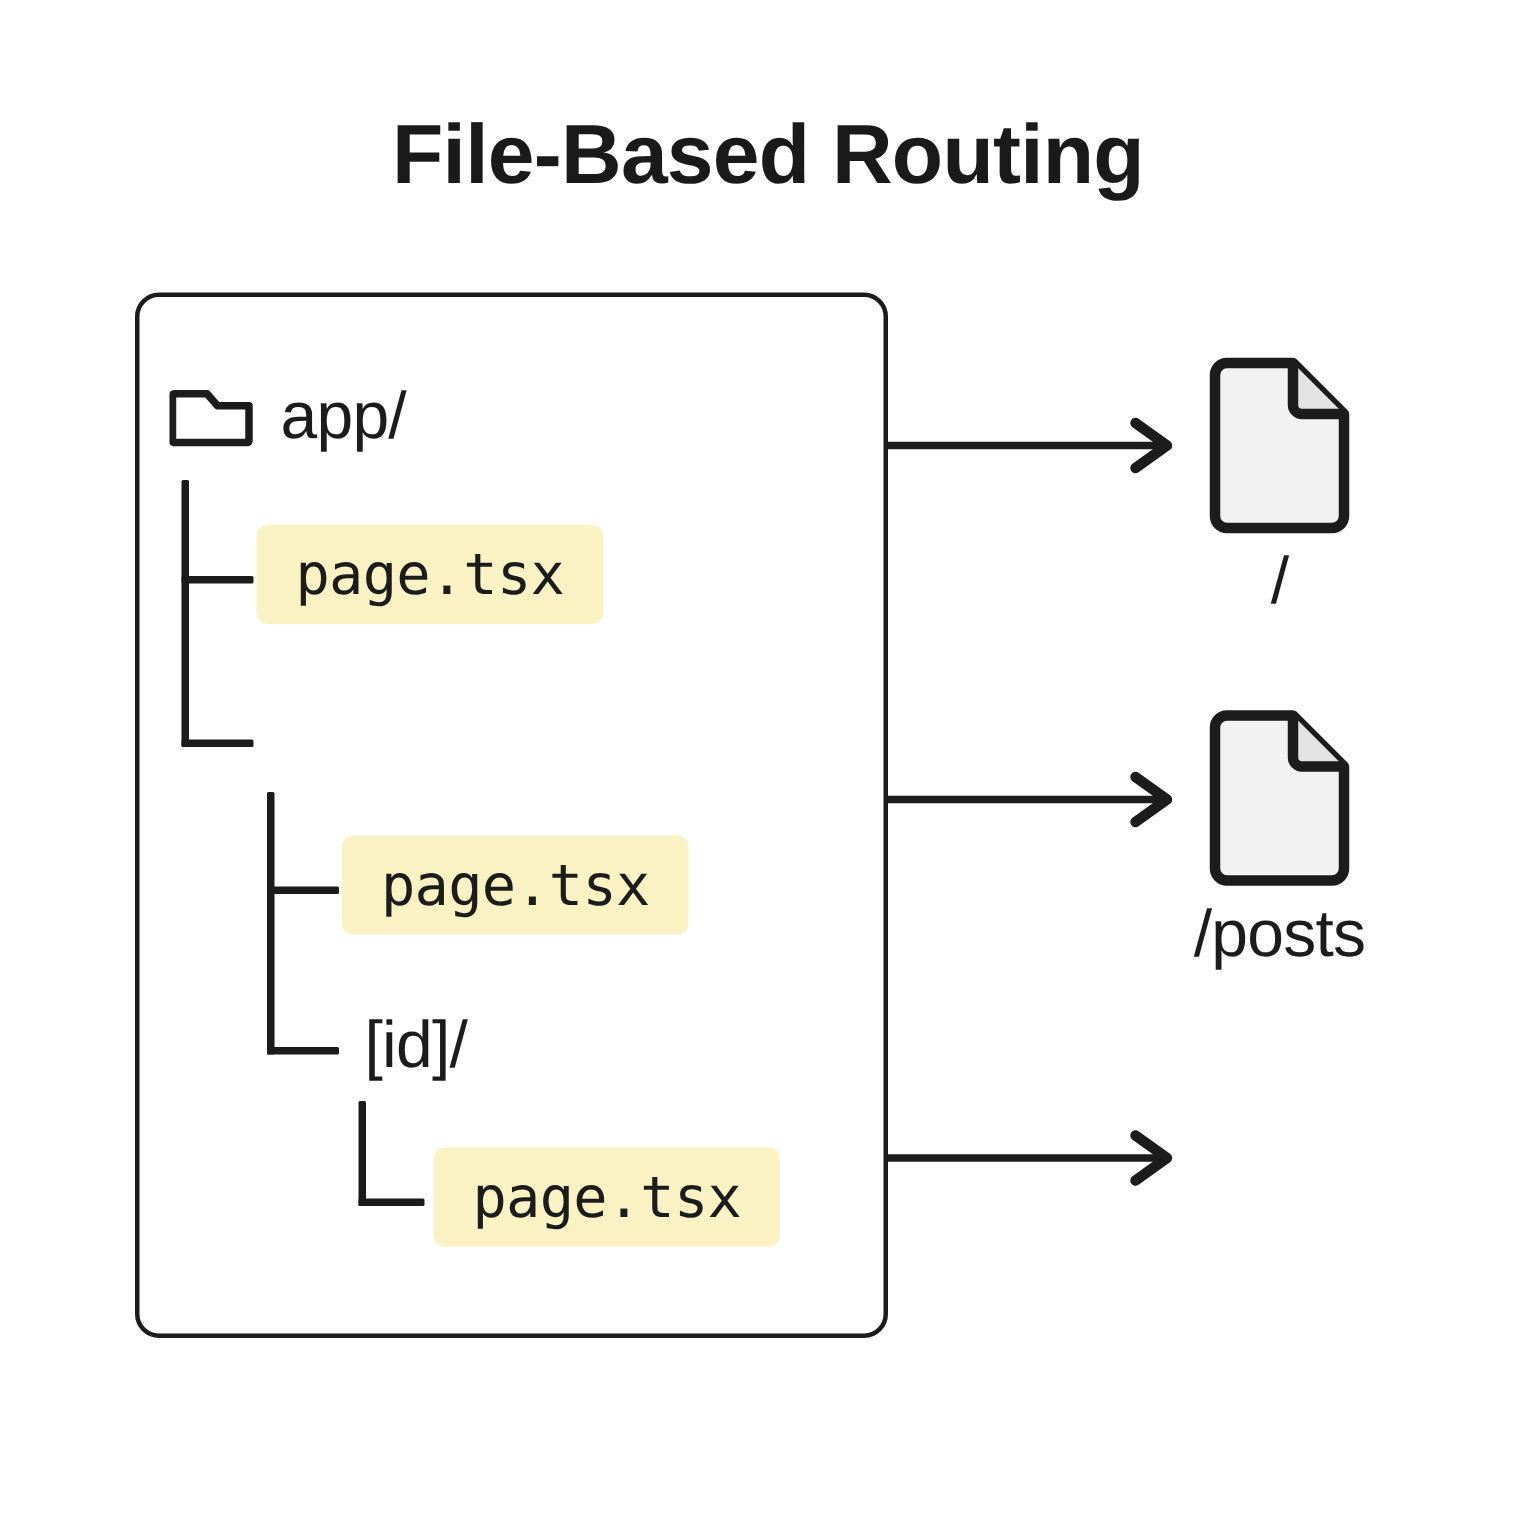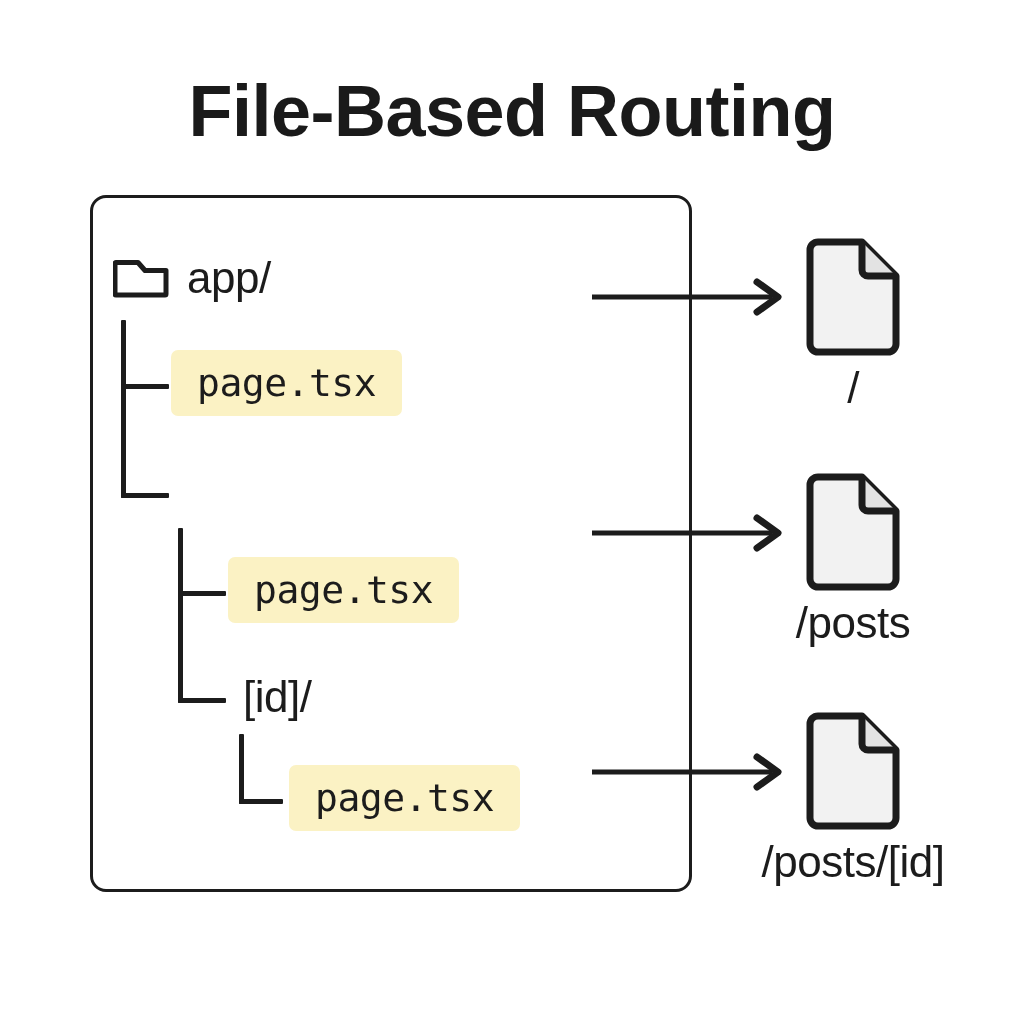--- a/index.html
+++ b/index.html
@@ -17,33 +17,33 @@
     color: #1c1c1c;
   }
 
   
   #title {
     position: absolute;
     left: 0;
     top: 70px;
     width: 1024px;
     text-align: center;
-    font-size: 72px;
+    font-size: 56px;
     font-weight: 700;
     letter-spacing: -0.5px;
     color: #1a1a1a;
     white-space: nowrap;
   }
 
   
   #tree-box {
     position: absolute;
     left: 90px;
     top: 195px;
-    width: 602px;
+    width: 502px;
     height: 697px;
     border: 3px solid #1c1c1c;
     border-radius: 16px;
     box-sizing: border-box;
     background: #ffffff;
     padding-left: 36px;
   }
 
   
   .tree-row {
@@ -187,21 +187,14 @@
   </div>
 
   <div class="route-group" style="left:806px; top:473px; width:94px;">
     <svg class="doc-icon" width="94" height="118" viewBox="0 0 94 118" fill="none">
       <path d="M4 12 a8 8 0 0 1 8 -8 h44 l34 34 v68 a8 8 0 0 1 -8 8 h-70 a8 8 0 0 1 -8 -8 z" fill="#f2f2f2" stroke="#1c1c1c" stroke-width="7" stroke-linejoin="round"></path>
       <path d="M56 4 v28 a6 6 0 0 0 6 6 h28" fill="#e3e3e3" stroke="#1c1c1c" stroke-width="7" stroke-linejoin="round"></path>
     </svg>
     <div class="route-label">/posts</div>
   </div>
 
-  <div class="route-group" style="left:806px; top:712px; width:94px;">
-    <svg class="doc-icon" width="94" height="118" viewBox="0 0 94 118" fill="none">
-      <path d="M4 12 a8 8 0 0 1 8 -8 h44 l34 34 v68 a8 8 0 0 1 -8 8 h-70 a8 8 0 0 1 -8 -8 z" fill="#f2f2f2" stroke="#1c1c1c" stroke-width="7" stroke-linejoin="round"></path>
-      <path d="M56 4 v28 a6 6 0 0 0 6 6 h28" fill="#e3e3e3" stroke="#1c1c1c" stroke-width="7" stroke-linejoin="round"></path>
-    </svg>
-    <div class="route-label">/posts/[id]</div>
-  </div>
 
 </div>
 
 </body></html>

